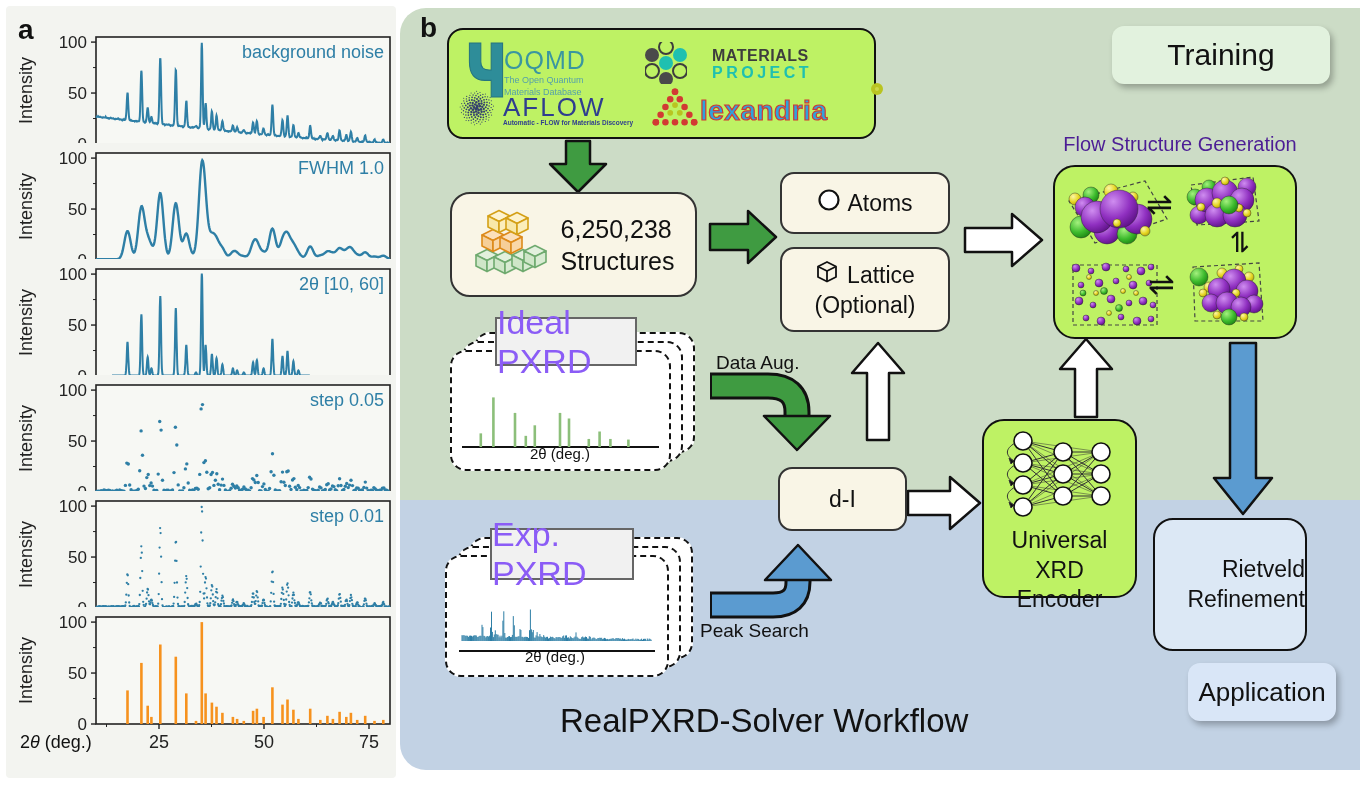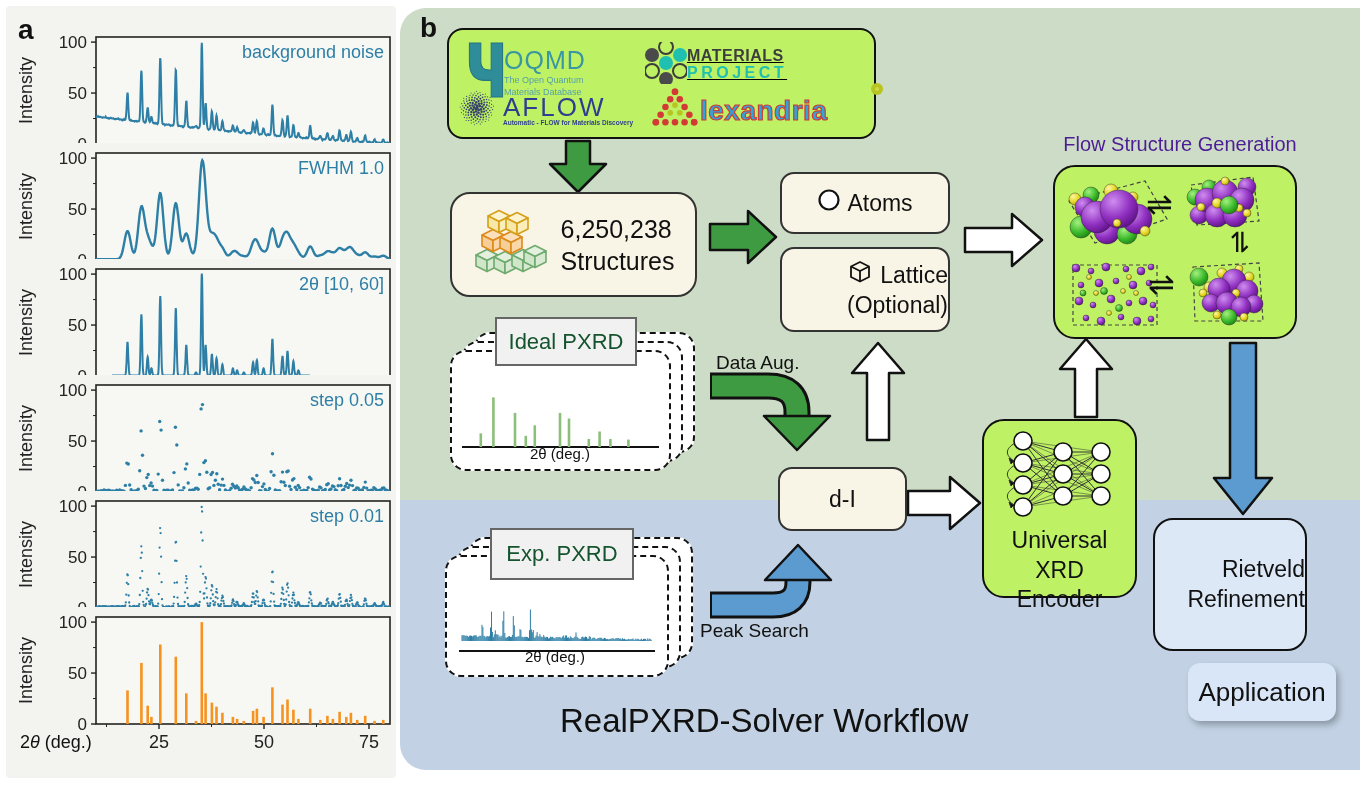--- a/index.html
+++ b/index.html
@@ -21,48 +21,48 @@
   #application-badge{left:1188px;top:663px;width:148px;height:58px;background:var(--app-badge);font-size:26px;}
 
   .cream-box{position:absolute;z-index:3;background:var(--cream);border:2.5px solid #333;border-radius:16px;
              display:flex;align-items:center;justify-content:center;color:#111;}
   .white-box{position:absolute;z-index:3;background:#bef264;border:2.5px solid #111;border-radius:22px;color:#111;}
 
   #logos-box{left:447px;top:28px;width:425px;height:107px;border-radius:16px;}
   #structures-box{left:450px;top:192px;width:243px;height:101px;border-radius:20px;gap:10px;}
   .structures-text{font-size:25px;line-height:1.28;text-align:left;}
   #atoms-box{left:780px;top:172px;width:166px;height:58px;border-radius:14px;gap:6px;font-size:23px;}
-  #lattice-box{left:780px;top:247px;width:166px;height:81px;border-radius:14px;flex-direction:column;font-size:23px;line-height:1.25;align-items:flex-end;}
+  #lattice-box{left:780px;top:247px;width:166px;height:81px;border-radius:14px;flex-direction:column;font-size:23px;line-height:1.25;}
   .lattice-row{display:flex;align-items:center;gap:8px;}
   #di-box{left:778px;top:467px;width:125px;height:60px;border-radius:14px;font-size:23px;}
 
   #flow-label{position:absolute;left:1010px;top:133px;width:340px;text-align:center;font-size:20px;color:#4c1d95;z-index:4;}
   #flow-box{left:1053px;top:165px;width:240px;height:170px;}
   .equil{position:absolute;z-index:5;color:#111;font-size:32px;line-height:1;}
 
   #encoder-box{left:982px;top:419px;width:155px;height:179px;display:flex;flex-direction:column;align-items:center;justify-content:flex-start;padding-top:8px;box-sizing:border-box;font-size:23px;line-height:1.28;}
   #rietveld-box{position:absolute;z-index:3;left:1153px;top:518px;width:150px;height:129px;background:var(--rietveld-bg);border:2.5px solid #111;border-radius:20px;display:flex;flex-direction:column;align-items:flex-end;justify-content:center;font-size:23px;line-height:1.3;color:#111;}
 
   
   .card{position:absolute;background:#fff;border:2.5px dashed #111;border-radius:16px;z-index:3;}
   .card-back{z-index:2;}
-  .card-title{position:absolute;z-index:4;background:#f1f1f1;border:2.5px solid #666;display:flex;align-items:center;justify-content:center;font-size:22px;color:#14532d;}
+  .card-title{position:absolute;z-index:4;background:#f1f1f1;border:2.5px solid #666;display:flex;align-items:center;justify-content:center;font-size:34px;color:#8b5cf6;}
   .mini-xlabel{position:absolute;z-index:4;font-size:15px;color:#111;text-align:center;}
 
   .arrow-label{position:absolute;z-index:4;font-size:19px;color:#111;}
   #workflow-title{position:absolute;left:560px;top:702px;width:520px;text-align:left;font-size:33px;color:#111;z-index:4;}
 
   #arrows-svg{position:absolute;left:0;top:0;z-index:2;pointer-events:none;}
 
   
   .logo{position:absolute;display:flex;align-items:center;z-index:4;}
   .oqmd-text{}
   .oqmd-name{font-size:25px;color:#3a96a0;letter-spacing:1px;}
   .oqmd-sub{font-size:9px;color:#55a0aa;line-height:1.25;}
-  .mp-text{margin-left:0;line-height:1.05;text-decoration:underline;}
+  .mp-text{margin-left:25px;line-height:1.05;}
   .mp-l1{font-size:16px;font-weight:bold;color:#3d3d3d;letter-spacing:0.5px;}
   .mp-l2{font-size:16px;font-weight:bold;color:#1fc0b0;letter-spacing:3.5px;}
   .aflow-text{margin-left:6px;line-height:1;}
   .aflow-name{font-size:26px;font-weight:normal;color:#2f3e8f;letter-spacing:2px;}
   .aflow-sub{font-size:6.5px;color:#2f3e8f;font-weight:bold;}
   .alex-name{margin-left:2px;font-size:28px;font-weight:bold;color:#2fa3dc;-webkit-text-stroke:1.2px #d23a33;letter-spacing:0.5px;position:relative;top:2px;}
   .alex-dot{position:absolute;}
 </style>
 </head>
 <body>
@@ -1042,20 +1042,21 @@
             <line x1="368.5" y1="113" x2="368.5" y2="109.9"></line>
             <line x1="377.3" y1="113" x2="377.3" y2="108.9"></line>
           </g>
         </svg></div>
   </div>
 
   <div id="bg-green"></div>
   <div id="bg-blue"></div>
   <div class="pb-label">b</div>
 
+  <div class="badge" id="training-badge">Training</div>
   <div class="badge" id="application-badge">Application</div>
 
   <div class="white-box" id="logos-box"></div>
   <div class="logo" style="left:468px;top:42px;">
     <span id="oqmd-icon"><svg width="36" height="56" viewBox="0 0 34 54">
           <path d="M1,1 H12 V19 Q12,27 20,27 H22 V1 H33 V53 H22 V37 H16 Q1,37 1,19 Z" fill="#2e8d99" stroke="#257480" stroke-width="1"></path>
         </svg></span>
     <span class="oqmd-text">
       <div class="oqmd-name">OQMD</div>
       <div class="oqmd-sub">The Open Quantum</div>

